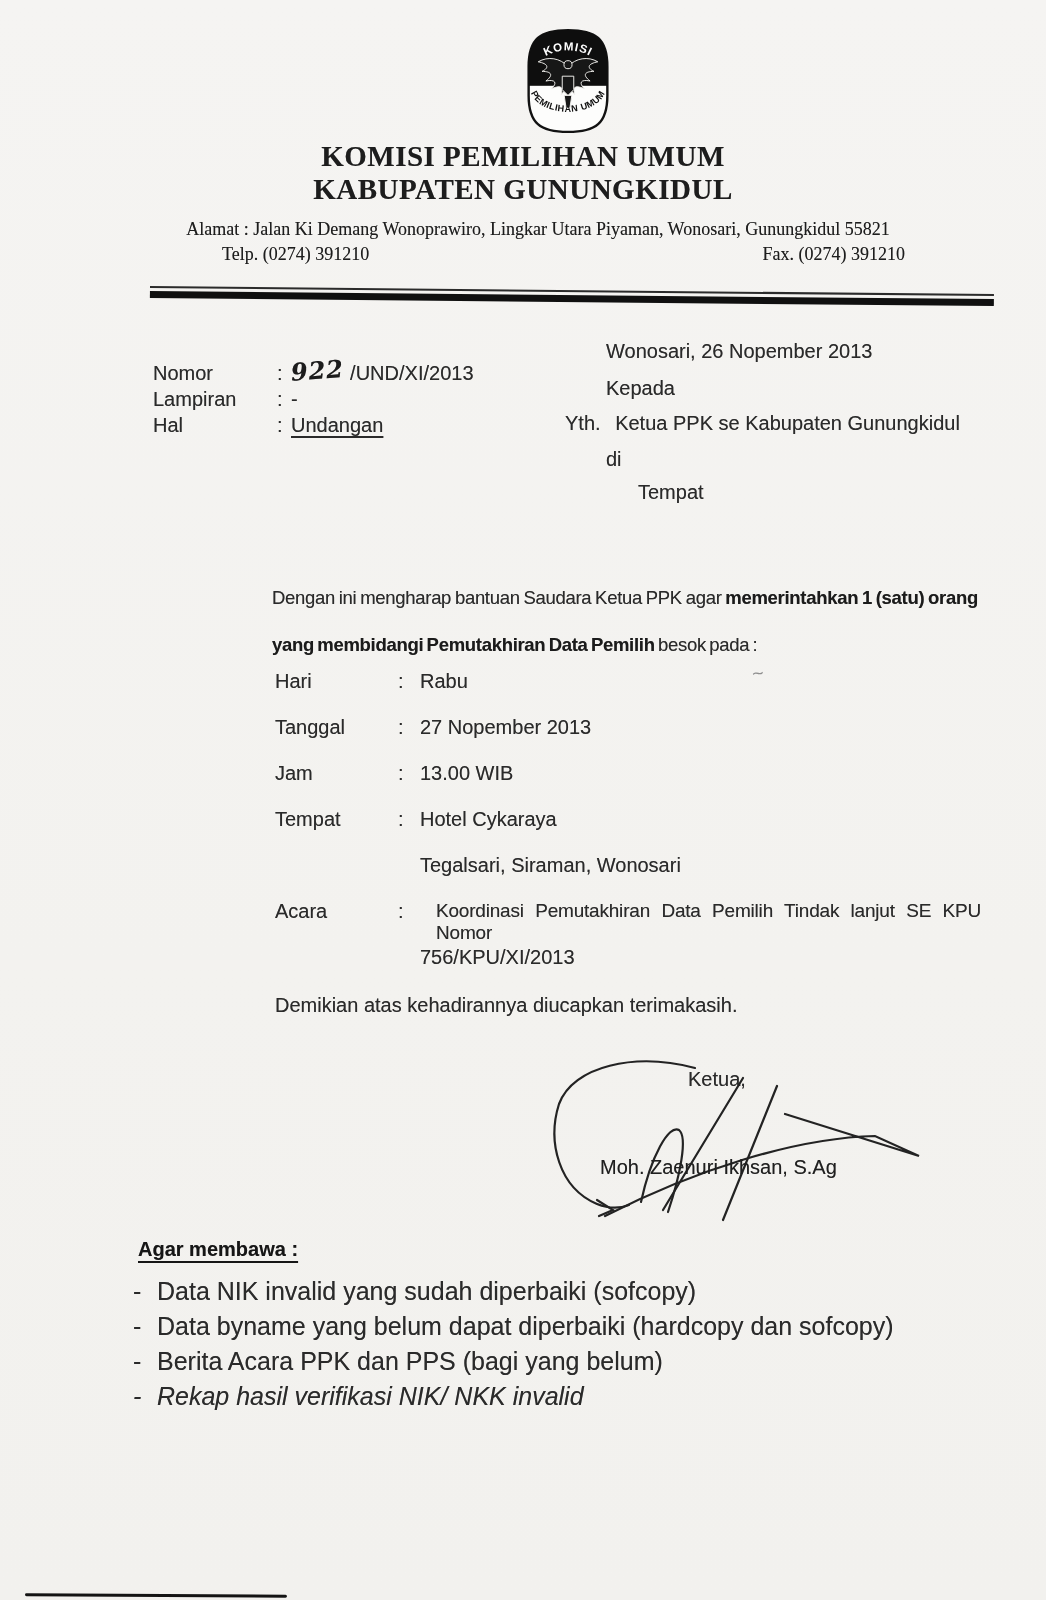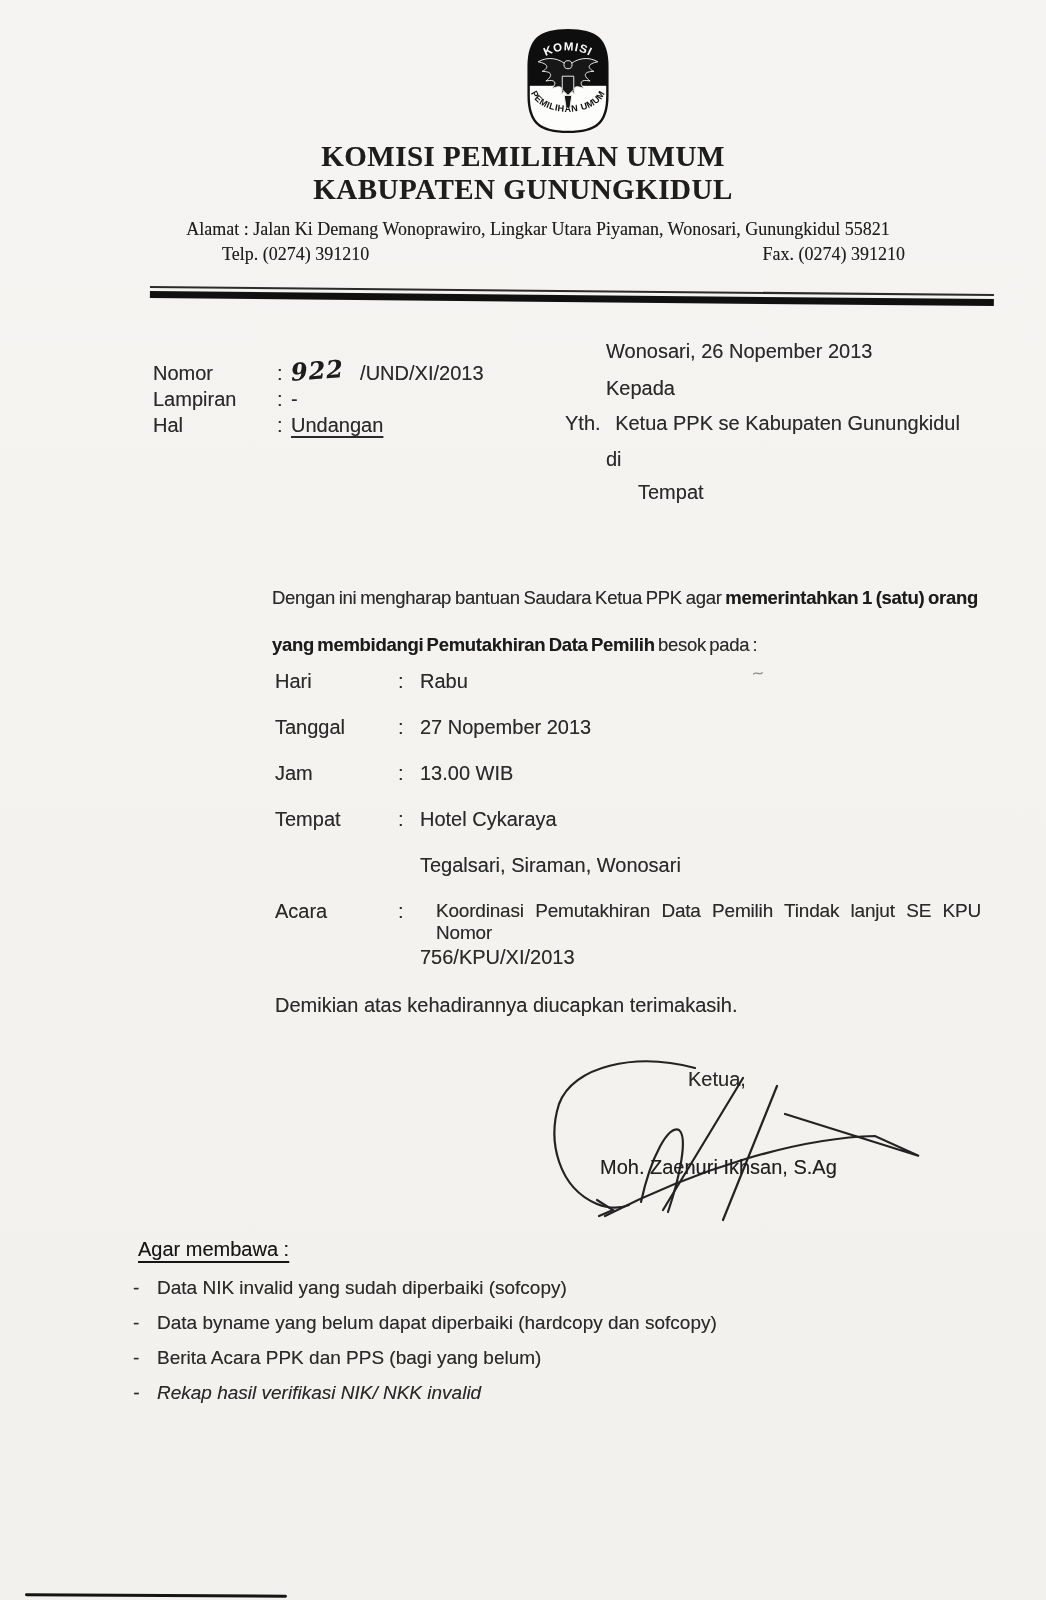--- a/index.html
+++ b/index.html
@@ -52,23 +52,23 @@
     left:420px;width:545px;font-size:19px;
     text-align:justify;text-align-last:justify;
     letter-spacing:-.2px;
   }
   .stray{font-size:20px;color:#8f8f8f;transform:rotate(-8deg);}
   
   .sig-title{font-size:20px;}
   .sig-name{font-size:20px;color:#1f1f1f;}
   .sig-svg{pointer-events:none;}
   
-  .att-head{font-size:20px;font-weight:normal;color:#161616;
+  .att-head{font-size:20px;font-weight:bold;color:#161616;
     text-decoration:underline;text-decoration-thickness:2px;text-underline-offset:5px;}
-  .att-row{left:133px;font-size:19px;white-space:nowrap;}
+  .att-row{left:133px;font-size:25px;white-space:nowrap;}
   .att-dash{display:inline-block;width:24px;}
   .edge-line{left:25px;top:1594px;width:262px;height:3px;background:#141414;
     transform:rotate(.35deg);border-radius:2px;}
 </style>
 </head>
 <body>
 
 <div class="page">
 
   <svg class="abs" style="left:520px;top:28px;" width="96" height="106" viewBox="0 0 100 110">
@@ -103,21 +103,21 @@
   <div class="abs serif scan addr" style="top:219px;">Alamat : Jalan Ki Demang Wonoprawiro, Lingkar Utara Piyaman, Wonosari, Gunungkidul 55821</div>
   <div class="abs serif scan telfax" style="left:222px;top:244px;">Telp. (0274) 391210</div>
   <div class="abs serif scan telfax" style="right:141px;top:244px;">Fax. (0274) 391210</div>
 
   <div class="abs rule">
     <div class="thin"></div>
     <div class="thick"></div>
   </div>
 
   <div class="abs meta-row scan" style="left:153px;top:359px;">
-    <span class="meta-label">Nomor</span><span class="meta-colon">:</span><span class="hand">922</span><span style="margin-left:16px;">/UND/XI/2013</span>
+    <span class="meta-label">Nomor</span><span class="meta-colon">:</span><span class="hand">922</span><span style="margin-left:6px;">/UND/XI/2013</span>
   </div>
   <div class="abs meta-row scan" style="left:153px;top:386px;">
     <span class="meta-label">Lampiran</span><span class="meta-colon">:</span><span>-</span>
   </div>
   <div class="abs meta-row scan" style="left:153px;top:412px;">
     <span class="meta-label">Hal</span><span class="meta-colon">:</span><span class="u">Undangan</span>
   </div>
 
   <div class="abs rec scan" style="left:606px;top:340px;">Wonosari, 26 Nopember 2013</div>
   <div class="abs rec scan" style="left:606px;top:377px;">Kepada</div>

